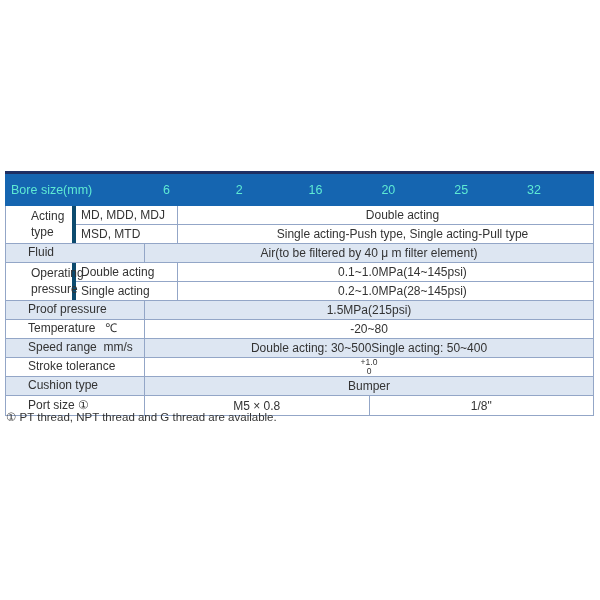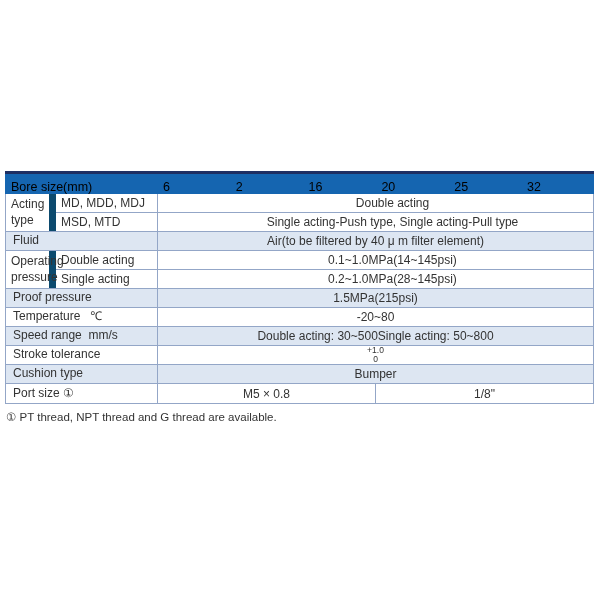--- a/index.html
+++ b/index.html
@@ -8,53 +8,53 @@
     position: relative;
     font-family: "Liberation Sans", sans-serif;
     color: #333333;
   }
 
   .spec-table { position: absolute; left: 5px; top: 171px; width: 589px; }
 
   .topbar { height: 3px; background: #1e2f63; }
 
   .header-row {
-    display: flex; align-items: flex-end;
-    height: 20px; background: #1565b0; color: #000000;
+    display: flex; align-items: center;
+    height: 32px; background: #1565b0; color: #5eead4;
     font-size: 12.5px;
   }
   .header-label { width: 152px; padding-left: 6px; }
   .header-col { width: 72.8px; padding-left: 6px; }
 
   .tbody {
     border: 1px solid #93a6c7; border-top: none;
     background: #ffffff;
   }
 
   .trow {
     display: flex; align-items: stretch;
     height: 19px; border-bottom: 1px solid #93a6c7;
     font-size: 12px;
   }
   .trow.last { border-bottom: none; }
 
   .cell { display: flex; align-items: center; }
   .label {
-    width: 152px; padding-left: 7px;
+    width: 139px; padding-left: 22px;
     border-right: 1px solid #93a6c7;
     white-space: pre-wrap; line-height: 1.15;
   }
   .value { flex: 1; justify-content: center; text-align: center; }
 
   .group { display: flex; border-bottom: 1px solid #93a6c7; height: 38px; }
   .group-label {
     width: 50px; padding-left: 5px;
-    border-right: 7px solid #0c4a6e;
+    border-right: 4px solid #0c4a6e;
     display: flex; align-items: center;
-    white-space: pre-wrap; line-height: 1.3; font-size: 12px;
+    white-space: pre-wrap; line-height: 1.3; font-size: 12px; margin-left: 20px;
   }
   .group-rows { flex: 1; display: flex; flex-direction: column; }
   .group-row { display: flex; height: 19px; border-bottom: 1px solid #93a6c7; font-size: 12px; gap: 34px; }
   .group-row.last { border-bottom: none; }
   .sub {
     width: 102px; padding-left: 5px;
     border-right: 1px solid #93a6c7;
     display: flex; align-items: center;
   }
 
@@ -134,21 +134,21 @@
 
     <div class="trow">
       <div class="cell label">Temperature   ℃</div>
       <div class="cell value">-20~80</div>
     </div>
 
     <div class="trow tint">
       <div class="cell label">Speed range  mm/s</div>
       <div class="speed-value">
         <span>Double acting: 30~500</span>
-        <span>Single acting: 50~800</span>
+        <span>Single acting: 50~400</span>
       </div>
     </div>
 
     <div class="trow">
       <div class="cell label">Stroke tolerance</div>
       <div class="cell value">
         <span class="tol">
           <span>+1.0</span>
           <span>0</span>
         </span>

